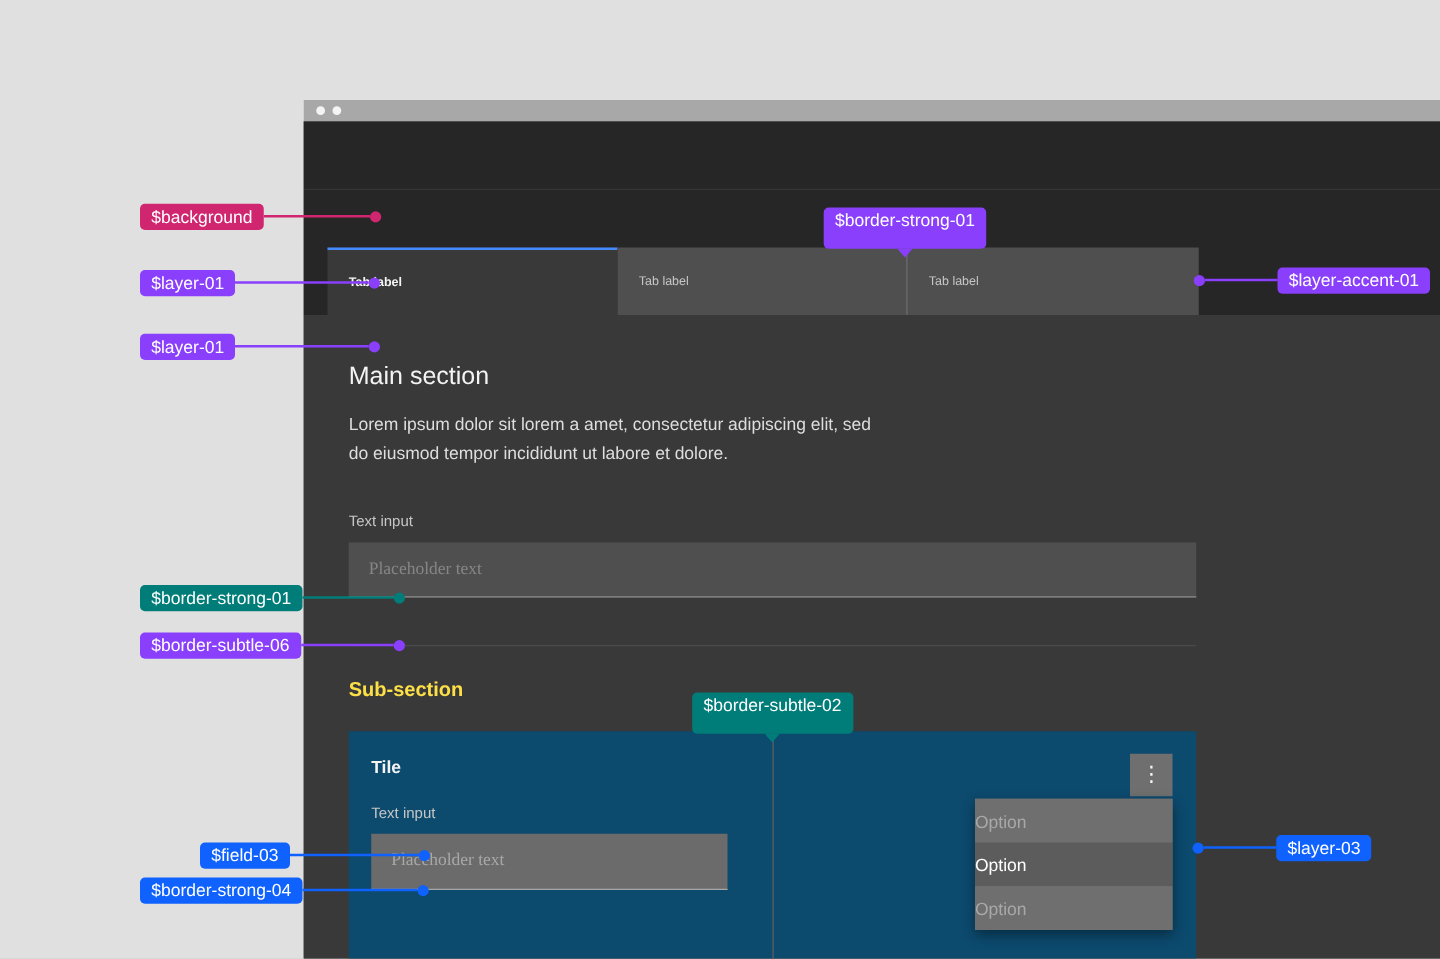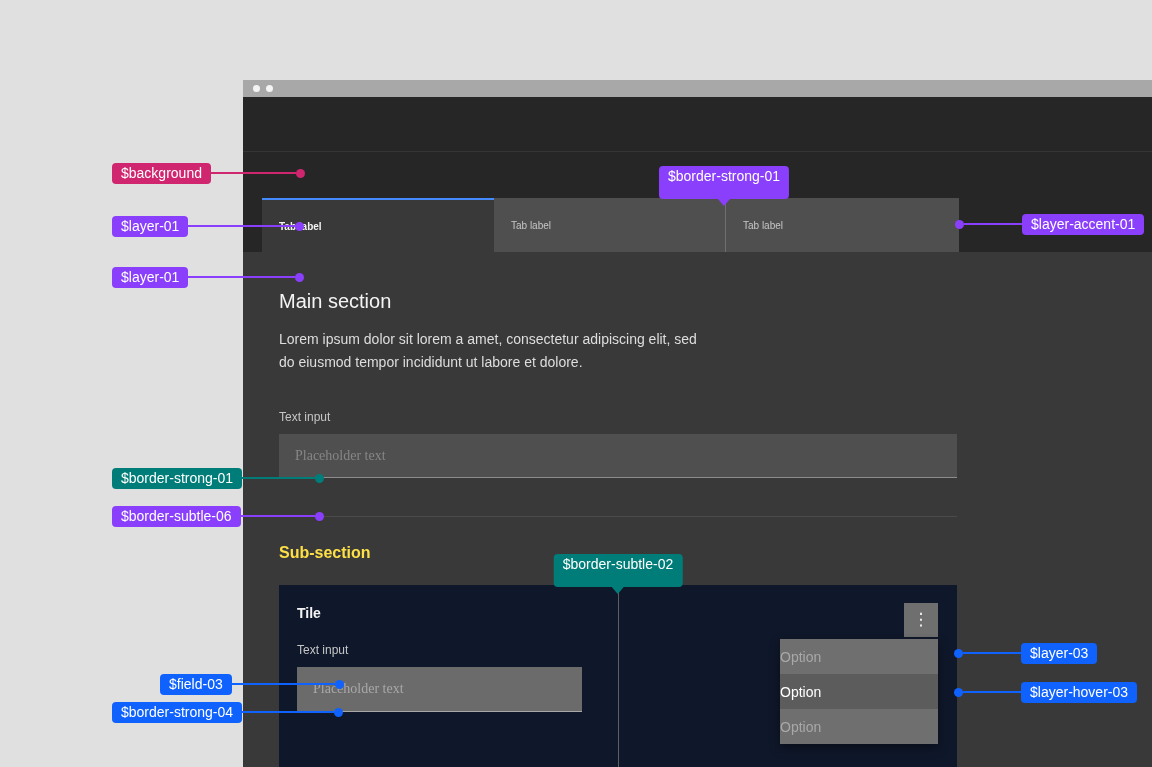--- a/index.html
+++ b/index.html
@@ -26,21 +26,21 @@
   .h1 { position:absolute; left:36px; top:38px; font-size:20px; font-weight:400; color:#f4f4f4; }
   .para { position:absolute; left:36px; top:76px; max-width:430px; font-size:14px; line-height:23px; color:#dedede; }
   .inlabel { position:absolute; font-size:12px; color:#c6c6c6; }
   .inlabel.main { left:36px; top:158px; }
   .field { border:none; outline:none; font-size:14px; font-family:Liberation Serif, serif; color:#f4f4f4; padding:0 16px; position:absolute; }
   .field.f2 { left:36px; top:182px; width:678px; height:44px; background:#4f4f4f; border-bottom:1px solid #8d8d8d; }
   .field.f2::placeholder { color:#868686; }
   .hr-subtle { position:absolute; left:36px; top:264px; width:678px; height:1px; background:#4b4b4b; }
   .h2 { position:absolute; left:36px; top:292px; font-size:16px; font-weight:700; color:#fde047; }
 
-  .tile { position:absolute; left:36px; top:333px; width:678px; bottom:0; background:#0f172a; }
+  .tile { position:absolute; left:36px; top:333px; width:678px; bottom:0; background:#0c4a6e; }
   .tile-vdivider { position:absolute; left:339px; top:0; bottom:0; width:1px; background:#5e5e5e; }
   .tile-title { position:absolute; left:18px; top:20px; font-size:14px; font-weight:700; color:#f4f4f4; }
   .inlabel.tile-l { left:18px; top:58px; }
   .field.f3 { left:18px; top:82px; width:285px; height:45px; background:#6b6b6b; border-bottom:1px solid #a8a8a8; }
   .field.f3::placeholder { color:#a8a8a8; }
 
   .overflow-btn { position:absolute; left:625px; top:18px; width:34px; height:34px; background:#6f6f6f; border:none; color:#f4f4f4; font-size:17px; line-height:34px; cursor:pointer; display:flex; align-items:center; justify-content:center; }
   .menu { position:absolute; left:501px; top:54px; width:158px; background:#6f6f6f; box-shadow:0 4px 10px rgba(0,0,0,0.4); z-index:5; }
   .menu-item { height:35px; display:flex; align-items:center; font-size:14px; color:#a8a8a8; background:#6f6f6f; cursor:pointer; }
   .menu-item.hovered { background:#5c5c5c; color:#ffffff; }
@@ -146,24 +146,19 @@
   <div class="tooltip c-teal" style="left:618px; top:554px;">
     <span class="badge">$border-subtle-02</span>
     <span class="caret"></span>
   </div>
 
   <div class="anno c-purple" style="left:923px; top:213px;">
     <span class="dot"></span>
     <span class="line fixed"></span>
     <span class="badge">$layer-accent-01</span>
   </div>
-  <div class="anno c-blue" style="left:922px; top:642px;">
+  <div class="anno c-blue" style="left:922px; top:667px;">
     <span class="dot"></span>
     <span class="line fixed"></span>
     <span class="badge">$layer-03</span>
-  </div>
-  <div class="anno c-blue" style="left:922px; top:681px;">
-    <span class="dot"></span>
-    <span class="line fixed"></span>
-    <span class="badge">$layer-hover-03</span>
   </div>
 
 </div>
 
 </body></html>

